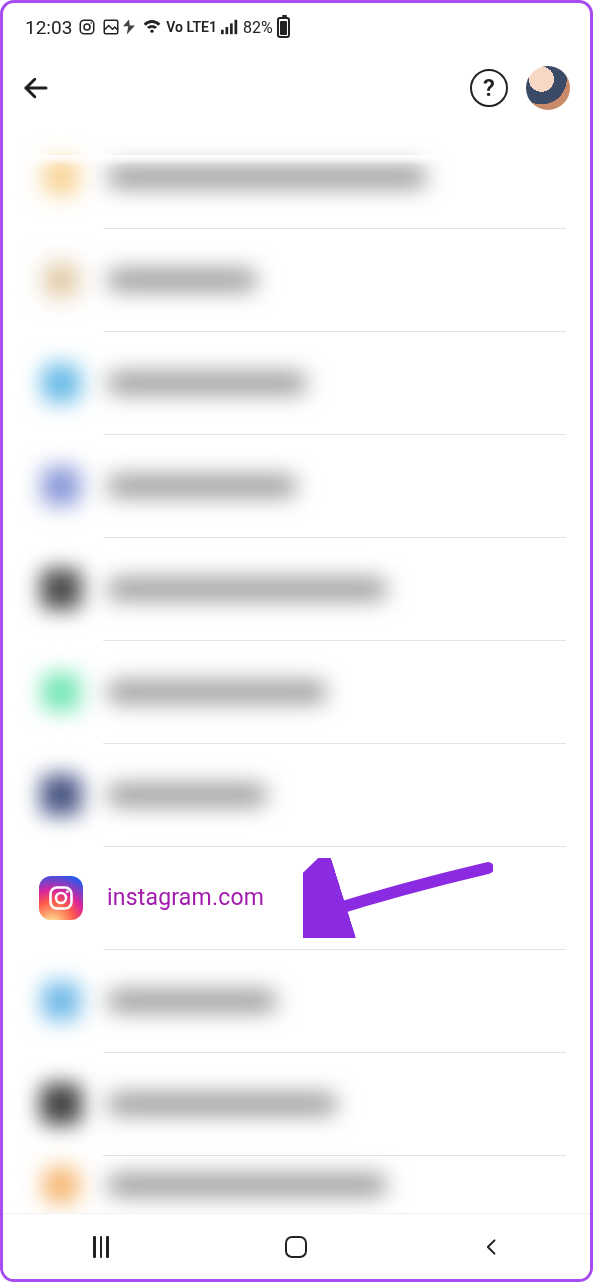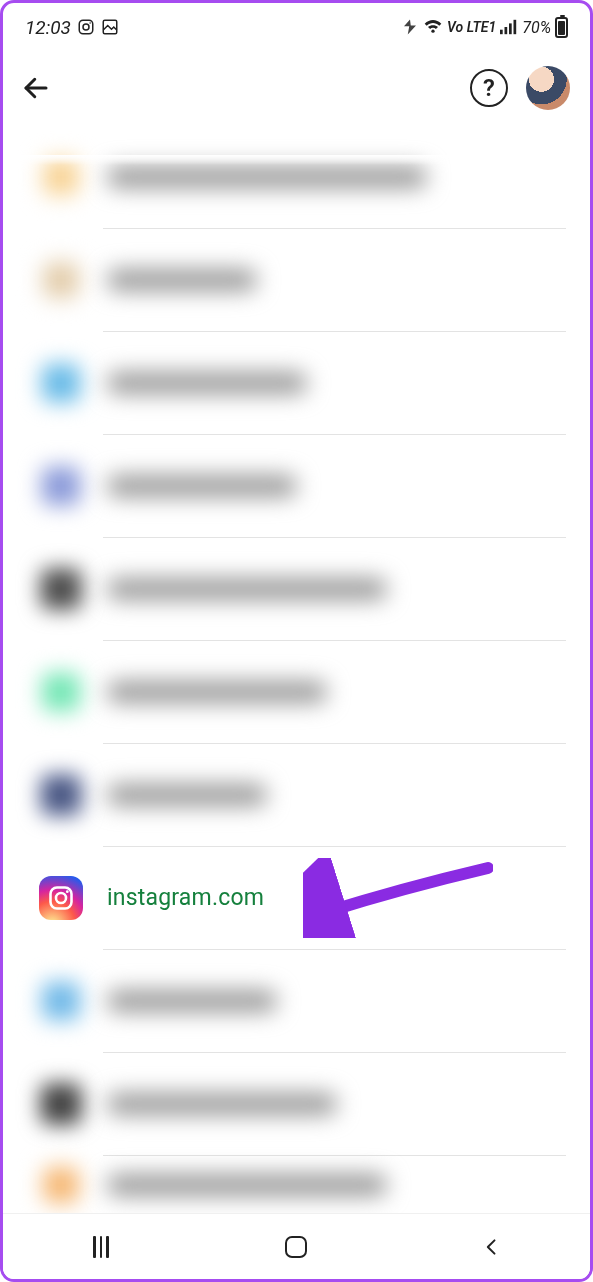--- a/index.html
+++ b/index.html
@@ -9,27 +9,26 @@
     background: #fff;
     border: 3px solid #a64cf0;
     border-radius: 14px;
     position: relative;
     overflow: hidden;
   }
 
   
   .statusbar {
     display: flex;
-    justify-content: space-between;
+    justify-content: flex-start;
     align-items: center;
     padding: 8px 22px 4px 22px;
     height: 44px;
     font-size: 19px;
     color: #222;
-    font-style: italic;
   }
   .statusbar .left, .statusbar .right {
     display: flex; align-items: center; gap: 6px;
   }
   .statusbar .right { gap: 4px; font-size: 16px; }
   .status-icon { display: inline-flex; }
   .battery { display:inline-flex; align-items:center; }
   .battery-body {
     width: 13px; height: 21px; border: 2px solid #222; border-radius: 3px;
     position: relative; display:inline-block;
@@ -72,21 +71,21 @@
     position:absolute; top:0; left:100px; right:24px; height:1px;
     background:#e3e3e3;
   }
   .row-icon {
     width:44px; height:44px; border-radius:10px;
     flex:0 0 44px; margin-right:24px;
     filter: blur(0);
   }
   .row.blurred .row-icon { filter: blur(10px); }
   .row-label {
-    font-size:23px; color:#15803d; letter-spacing:0.2px;
+    font-size:23px; color:#a21caf; letter-spacing:0.2px;
   }
   .row.blurred .row-label {
     color:#777;
     filter: blur(11px);
     background:#999; height:22px; border-radius:10px;
   }
   .row.blurred .row-label.wA { width:320px; }
   .row.blurred .row-label.wB { width:150px; }
   .row.blurred .row-label.wC { width:200px; }
   .row.blurred .row-label.wD { width:190px; }
@@ -177,21 +176,21 @@
     </span>
     <span style="font-size:14px; line-height:9px; font-weight:600;">Vo LTE1</span>
     <span class="status-icon">
       <svg width="18" height="16" viewBox="0 0 20 16" fill="#222">
           <rect x="0" y="11" width="3" height="5"></rect>
           <rect x="5" y="8" width="3" height="8"></rect>
           <rect x="10" y="4" width="3" height="12"></rect>
           <rect x="15" y="0" width="3" height="16"></rect>
         </svg>
     </span>
-    <span>70%</span>
+    <span>82%</span>
     <span class="battery">
       <span class="battery-body">
           <span class="battery-fill"></span>
         </span>
     </span>
   </div>
 </div>
 
 <div class="appbar">
   <div class="appbar-left">

